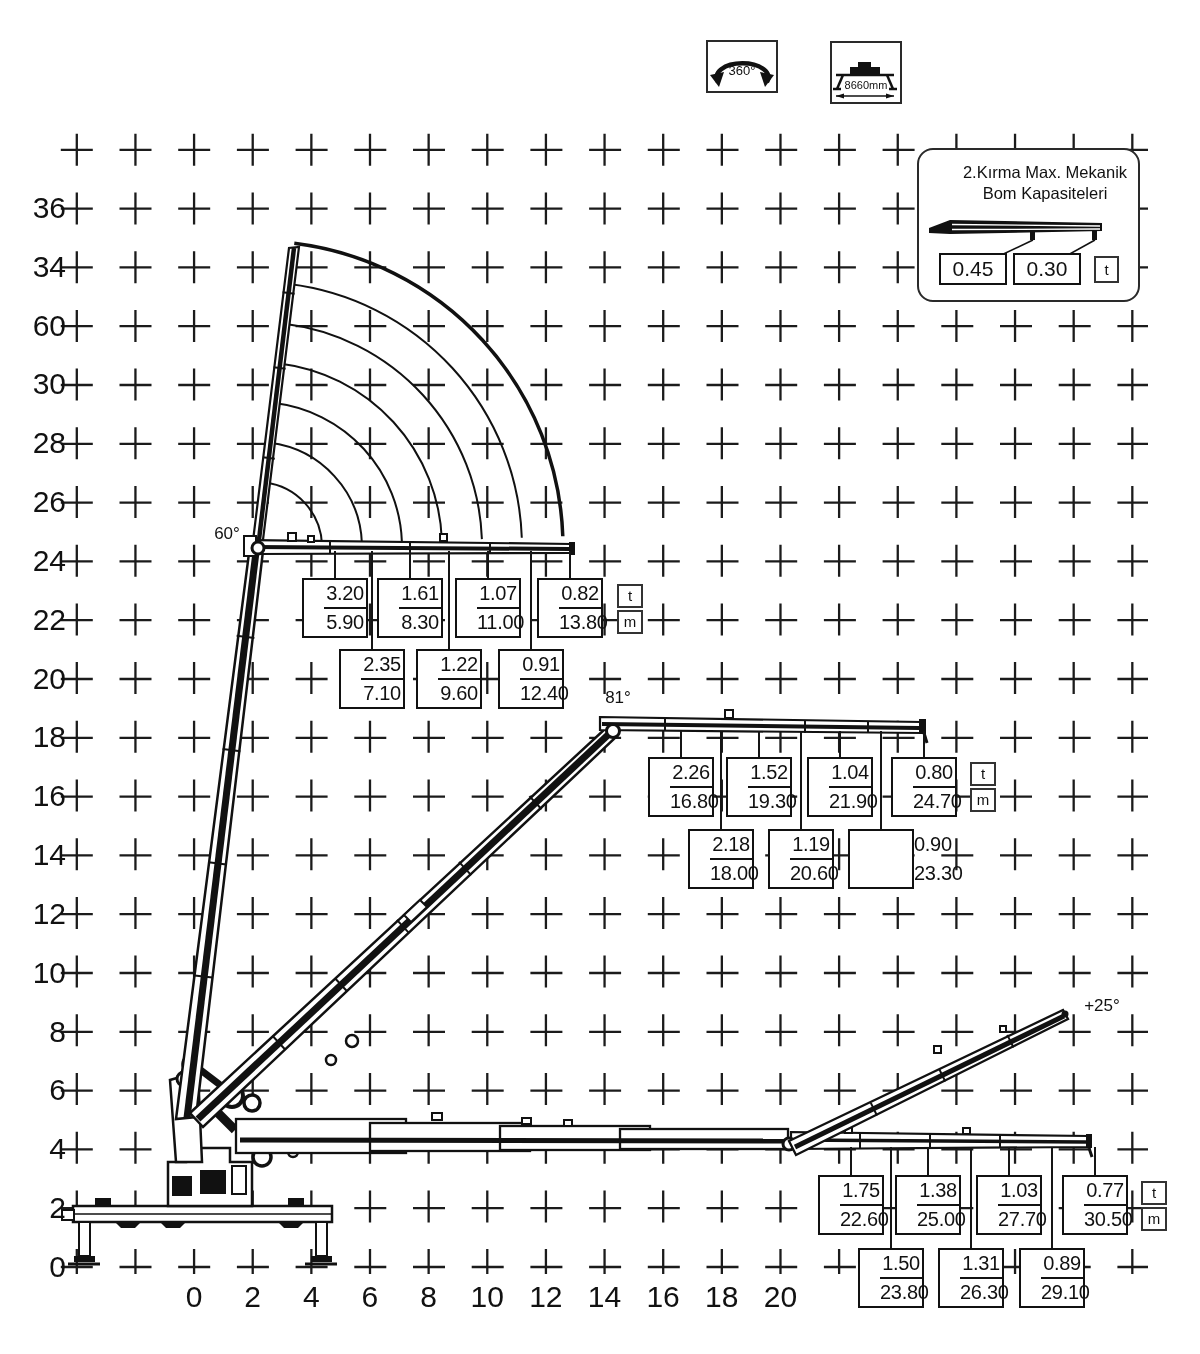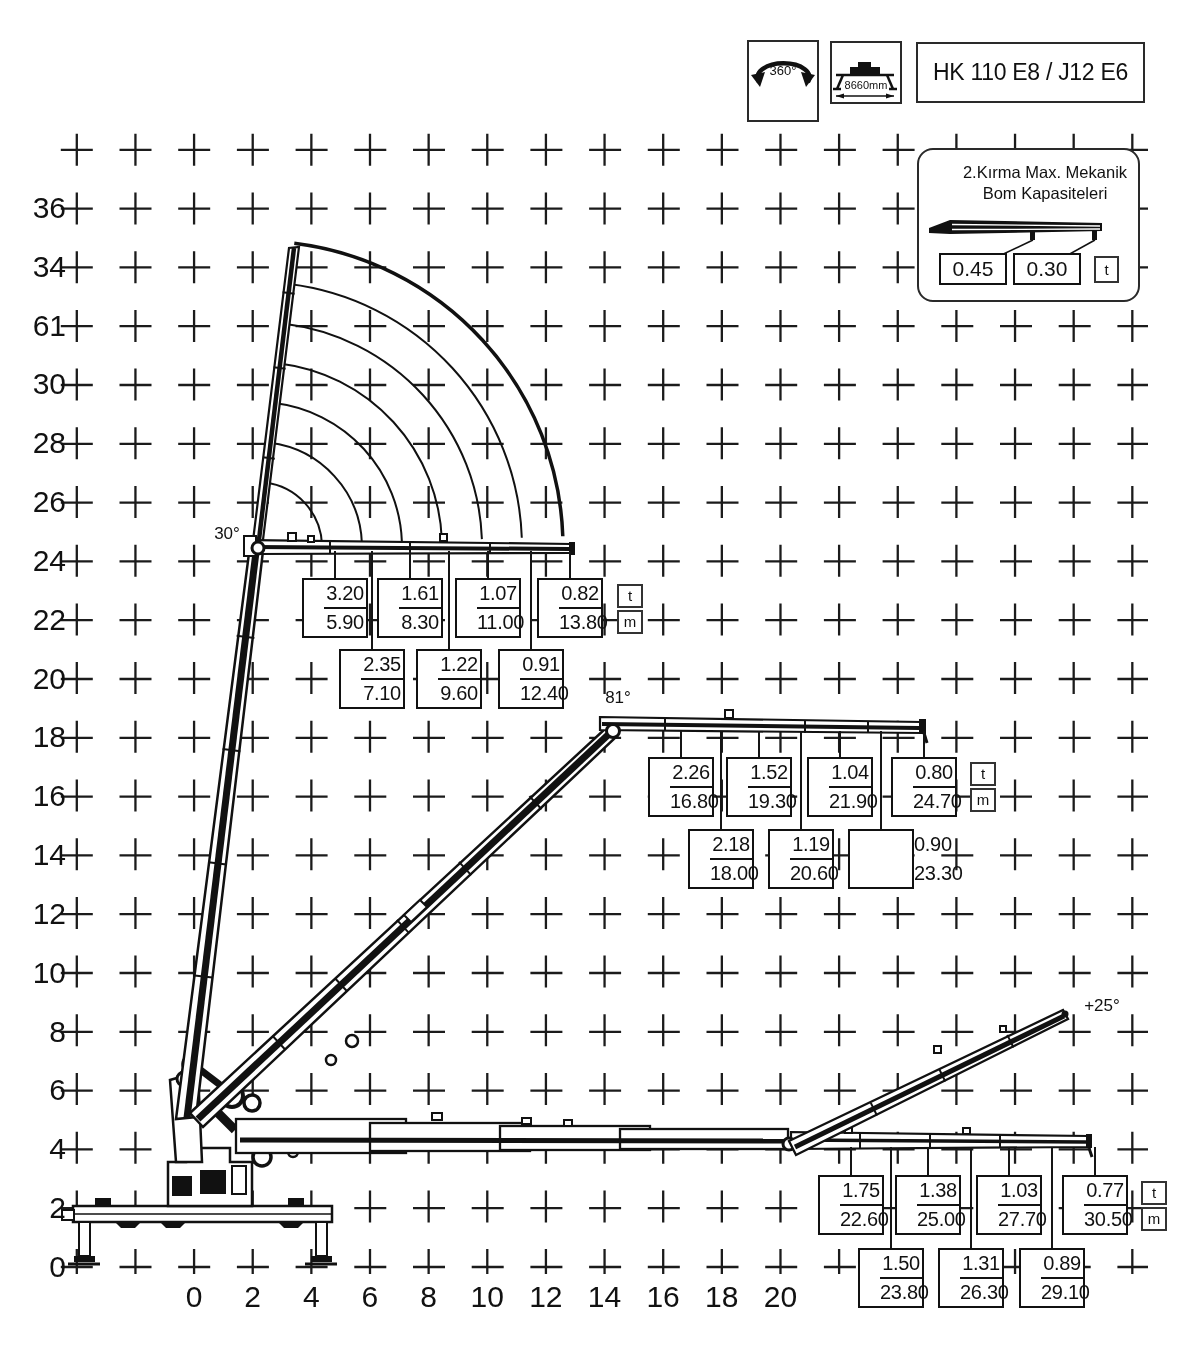--- a/index.html
+++ b/index.html
@@ -200,21 +200,21 @@
       <line x1="795" y1="1147" x2="1064" y2="1016" stroke-width="5"></line>
       <line x1="870.8" y1="1102.9" x2="877.0" y2="1115.5" stroke-width="2"></line>
       <line x1="939.1" y1="1068.9" x2="945.3" y2="1081.5" stroke-width="2"></line>
       <line x1="1007.3" y1="1034.9" x2="1013.5" y2="1047.5" stroke-width="2"></line>
       <rect x="934" y="1046" width="7" height="7" fill="#fff" stroke-width="2"></rect>
       <rect x="1000" y="1026" width="6" height="6" fill="#fff" stroke-width="2"></rect>
       <circle cx="1065" cy="1014" r="3.5" fill="#111" stroke="none"></circle>
     </g>
   </svg>
 
-  <div class="hbox" style="left:706px;top:40px;width:72px;height:82px;margin-left:41px;">
+  <div class="hbox" style="left:706px;top:40px;width:72px;height:53px;">
     <svg width="68" height="61">
       <path d="M10,40 A26,14 0 1 1 59,40" stroke="#111" stroke-width="4.5" fill="none"></path>
       <path d="M2,33 L16,30 L11,45 z" fill="#111"></path>
       <path d="M66,33 L52,30 L57,45 z" fill="#111"></path>
     </svg>
     <span class="icon-text" style="top:21px;font-size:13px;">360°</span>
   </div>
 
   <div class="hbox" style="left:830px;top:41px;width:72px;height:63px;">
     <svg width="68" height="59">
@@ -225,65 +225,62 @@
       <line x1="55" y1="32" x2="61" y2="46" stroke="#111" stroke-width="2.5"></line>
       <line x1="1" y1="46" x2="9" y2="46" stroke="#111" stroke-width="2.5"></line>
       <line x1="57" y1="46" x2="65" y2="46" stroke="#111" stroke-width="2.5"></line>
       <line x1="4" y1="53" x2="62" y2="53" stroke="#111" stroke-width="1.5"></line>
       <path d="M4,53 L12,50.5 L12,55.5 z" fill="#111"></path>
       <path d="M62,53 L54,50.5 L54,55.5 z" fill="#111"></path>
     </svg>
     <span class="icon-text" style="top:36px;font-size:11px;">8660mm</span>
   </div>
 
-  <div class="hbox" id="model-box" style="left:916px;top:42px;width:229px;height:61px;">
-    <span>HK 110 E8 / J12 E6</span>
-  </div>
 
   <div class="legend-box">
     <div class="legend-title">
       <div>2.Kırma Max. Mekanik</div>
       <div>Bom Kapasiteleri</div>
     </div>
     <svg width="219" height="95" style="position:absolute;left:0;top:58px;">
       <path d="M10,20 L31,12 L183,15 L183,23 L31,26 L10,25 z" fill="#111"></path>
       <line x1="33" y1="16.5" x2="181" y2="18" stroke="#fff" stroke-width="1.3"></line>
       <line x1="33" y1="21.5" x2="181" y2="21" stroke="#fff" stroke-width="1.3"></line>
       <rect x="111" y="23" width="5" height="9" fill="#111"></rect>
       <rect x="173" y="23" width="5" height="9" fill="#111"></rect>
       <line x1="114" y1="32" x2="59" y2="58" stroke="#111" stroke-width="1.6"></line>
       <line x1="176" y1="32" x2="129" y2="58" stroke="#111" stroke-width="1.6"></line>
     </svg>
   </div>
   <div class="legend-val" style="left:939px;top:253px;">0.45</div>
   <div class="legend-val" style="left:1013px;top:253px;">0.30</div>
   <div class="legend-unit" style="left:1094px;top:256px;">t</div>
 
-  <div class="angle-label" style="left:202px;top:525px;">30°</div>
+  <div class="angle-label" style="left:202px;top:525px;">60°</div>
   <div class="angle-label" style="left:593px;top:689px;">81°</div>
   <div class="angle-label" style="left:1077px;top:997px;">+25°</div>
 
   <div id="overlay">
       <div class="axis-label-y" style="top: 1250px;">0</div>
       <div class="axis-label-y" style="top: 1191.16px;">2</div>
       <div class="axis-label-y" style="top: 1132.32px;">4</div>
       <div class="axis-label-y" style="top: 1073.48px;">6</div>
       <div class="axis-label-y" style="top: 1014.64px;">8</div>
       <div class="axis-label-y" style="top: 955.8px;">10</div>
       <div class="axis-label-y" style="top: 896.96px;">12</div>
       <div class="axis-label-y" style="top: 838.12px;">14</div>
       <div class="axis-label-y" style="top: 779.28px;">16</div>
       <div class="axis-label-y" style="top: 720.44px;">18</div>
       <div class="axis-label-y" style="top: 661.6px;">20</div>
       <div class="axis-label-y" style="top: 602.76px;">22</div>
       <div class="axis-label-y" style="top: 543.92px;">24</div>
       <div class="axis-label-y" style="top: 485.08px;">26</div>
       <div class="axis-label-y" style="top: 426.24px;">28</div>
       <div class="axis-label-y" style="top: 367.4px;">30</div>
-      <div class="axis-label-y" style="top: 308.56px;">61</div>
+      <div class="axis-label-y" style="top: 308.56px;">60</div>
       <div class="axis-label-y" style="top: 249.72px;">34</div>
       <div class="axis-label-y" style="top: 190.88px;">36</div>
       <div class="axis-label-x" style="left: 164px;">0</div>
       <div class="axis-label-x" style="left: 222.64px;">2</div>
       <div class="axis-label-x" style="left: 281.28px;">4</div>
       <div class="axis-label-x" style="left: 339.92px;">6</div>
       <div class="axis-label-x" style="left: 398.56px;">8</div>
       <div class="axis-label-x" style="left: 457.2px;">10</div>
       <div class="axis-label-x" style="left: 515.84px;">12</div>
       <div class="axis-label-x" style="left: 574.48px;">14</div>

